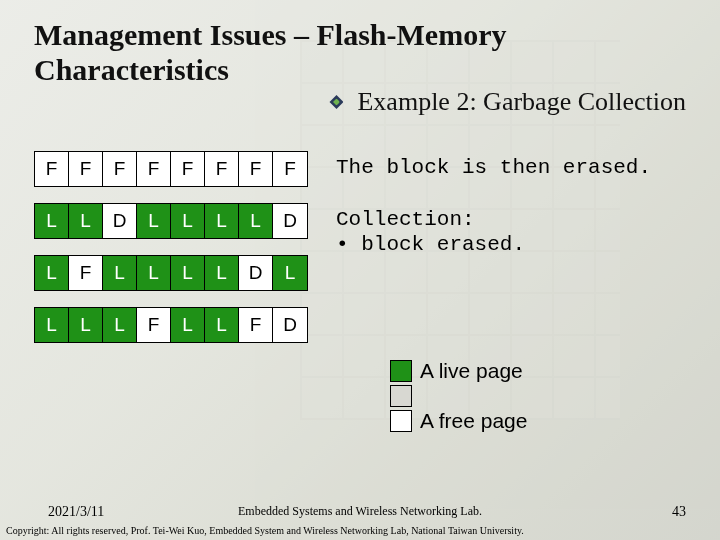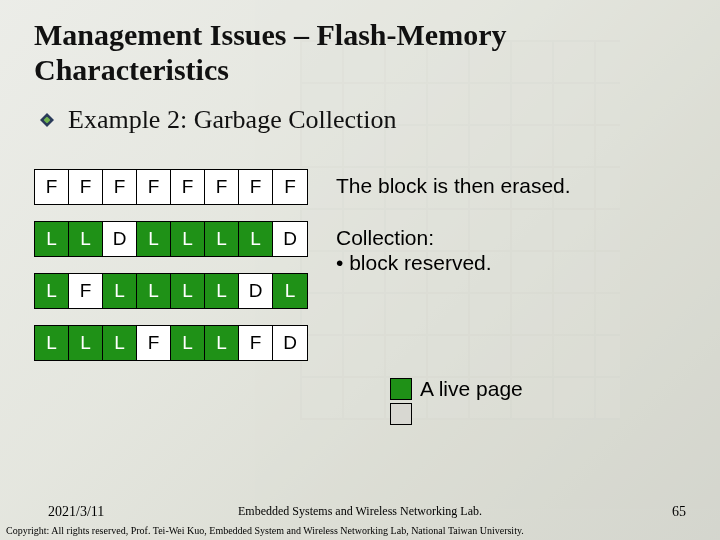--- a/index.html
+++ b/index.html
@@ -41,25 +41,25 @@
     box-sizing: border-box;
     padding: 18px 34px 0 34px;
   }
   .title {
     font-size: 30px;
     font-weight: bold;
     color: #111;
     line-height: 1.15;
   }
   .subtitle-row {
-    margin-top: 18px;
     display: flex;
     align-items: center;
     gap: 14px;
     padding-left: 6px;
+    justify-content: flex-end;
   }
   .bullet-icon {
     width: 14px;
     height: 14px;
     display: inline-block;
     position: relative;
   }
   .bullet-icon::before {
     content: "";
     position: absolute;
@@ -105,21 +105,21 @@
     justify-content: center;
     font-family: Arial, sans-serif;
     font-size: 19px;
     color: #000;
   }
   .cell:last-child { border-right: none; }
   .cell.live { background: #1f9117; color: #fff; }
   .cell.dead { background: #fff; }
   .cell.free { background: #fff; }
   .rowtext {
-    font-family: Liberation Sans, sans-serif;
+    font-family: Liberation Mono, monospace;
     font-size: 21px;
     color: #000;
     line-height: 1.2;
     padding-top: 4px;
   }
   .rowtext .dot { margin: 0; }
   .legend {
     margin-top: 4px;
     margin-left: 356px;
     font-family: Arial, sans-serif;
@@ -221,21 +221,21 @@
               <div class="cell live">L</div>
               <div class="cell live">L</div>
               <div class="cell live">L</div>
               <div class="cell live">L</div>
               <div class="cell dead">D</div>
               <div class="cell live">L</div>
             </div>
           </div>
           <div class="rowtext">
             <div class="dot">Collection:</div>
-            <div class="dot">• block reserved.</div>
+            <div class="dot">• block erased.</div>
           </div>
         </div>
         <div class="row">
           <div class="block">
             <div class="cell live">L</div>
             <div class="cell live">L</div>
             <div class="cell live">L</div>
             <div class="cell free">F</div>
             <div class="cell live">L</div>
             <div class="cell live">L</div>
@@ -245,23 +245,27 @@
         </div>
       </div>
     <div class="legend" id="legend">
         <div class="legend-item">
           <span class="swatch live"></span>
           <span>A live page</span>
         </div>
         <div class="legend-item">
           <span class="swatch dead"></span>
         </div>
+        <div class="legend-item">
+          <span class="swatch free"></span>
+          <span>A free page</span>
+        </div>
       </div>
   </div>
 
 </div>
 
 <div class="footer-line1">
   <span>2021/3/11</span>
   <span class="footer-center">Embedded Systems and Wireless Networking Lab.</span>
-  <span>65</span>
+  <span>43</span>
 </div>
 <div class="footer-line2">Copyright: All rights reserved, Prof. Tei-Wei Kuo, Embedded System and Wireless Networking Lab, National Taiwan University.</div>
 
 </body></html>

